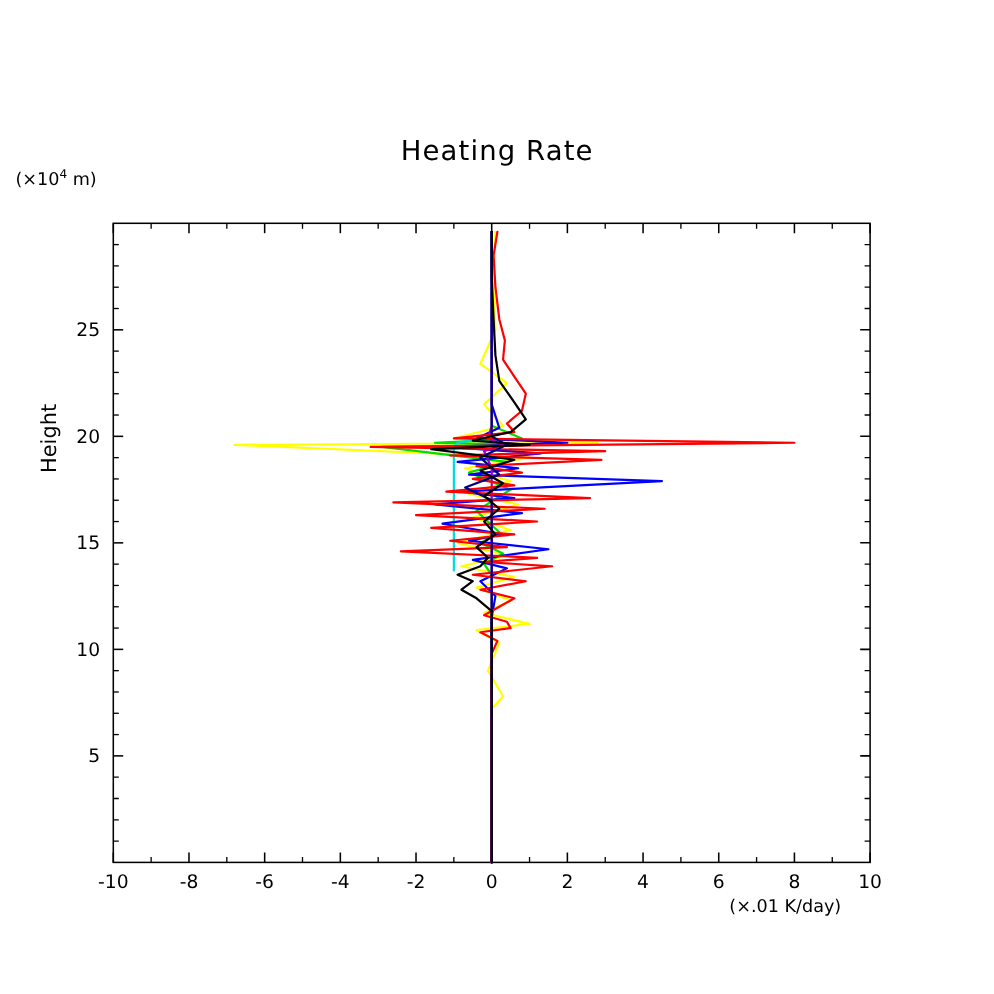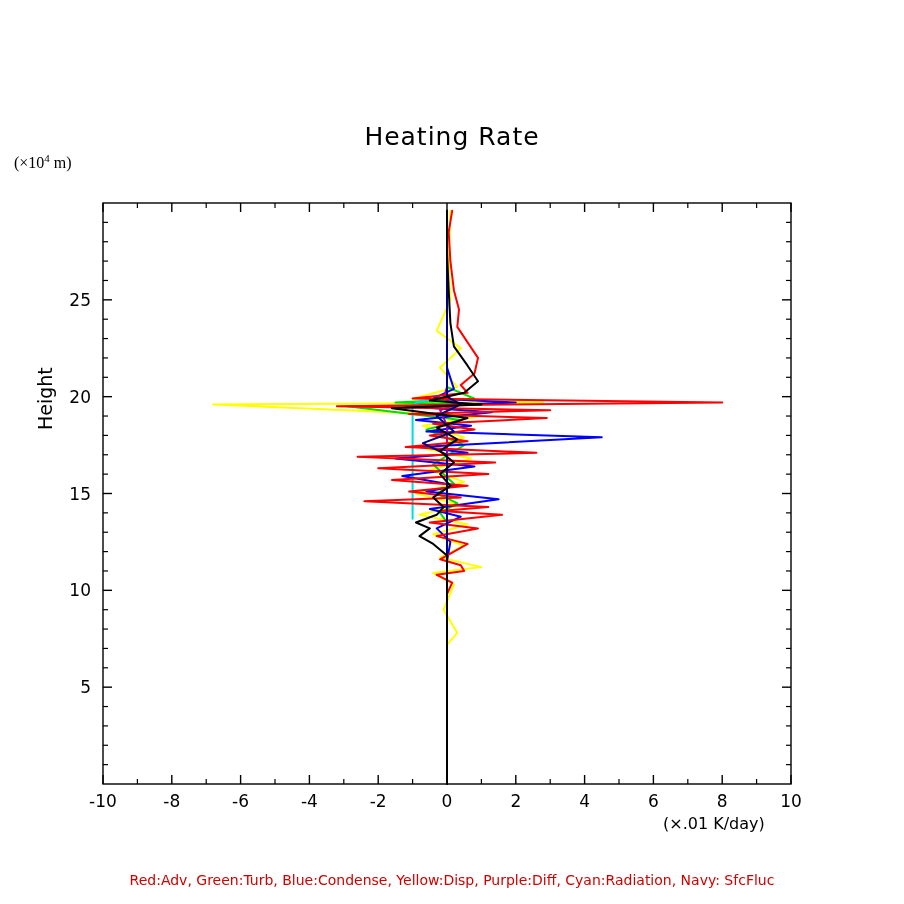--- a/index.html
+++ b/index.html
@@ -28,21 +28,20 @@
     font-size: 25px;
     letter-spacing: 1px;
     color: #000;
   }
   .ylabel-units {
     position: absolute;
     left: 14px;
     top: 152px;
     font-size: 16px;
     white-space: nowrap;
-    font-family: Liberation Serif, serif;
   }
   .ylabel-units sup {
     font-size: 11px;
   }
   .ylabel-text {
     position: absolute;
     left: 34px;
     top: 430px;
     font-size: 19px;
     transform: rotate(-90deg);
@@ -214,15 +213,14 @@
         <polyline points="447.0,784.0 447.0,522.5 440.1,512.9 457.3,503.2 436.7,493.5 453.9,483.8 433.2,464.4 464.2,445.1 426.4,429.6 460.8,419.9 347.2,406.3 481.4,404.4 395.4,402.5 474.5,398.6 447.0,387.0 447.0,357.9 447.0,299.8 447.0,210.7" fill="none" stroke="#00dd00" stroke-width="2" stroke-linejoin="round" stroke-linecap="round"></polyline>
         <polyline points="412.6,518.7 412.6,509.0 412.6,493.5 412.6,474.1 412.6,454.8 412.6,435.4 412.6,416.0 412.6,406.3 416.0,402.5 426.4,400.5 447.0,398.6" fill="none" stroke="#00dddd" stroke-width="2" stroke-linejoin="round" stroke-linecap="round"></polyline>
         <polyline points="447.0,784.0 447.0,561.3 450.4,541.9 436.7,528.4 460.8,516.7 429.8,509.0 498.6,499.3 426.4,491.6 457.3,485.8 402.3,476.1 474.5,466.4 395.4,458.6 467.6,452.8 419.5,447.0 601.8,437.3 426.4,431.5 471.1,425.7 416.0,419.9 491.7,412.2 405.7,406.3 515.8,402.5 433.2,398.6 453.9,388.9 447.0,367.6 447.0,319.2 447.0,210.7" fill="none" stroke="#0000ff" stroke-width="2" stroke-linejoin="round" stroke-linecap="round"></polyline>
         <polyline points="447.0,784.0 447.0,425.7 440.1,410.2 457.3,404.4 443.6,398.6 447.0,387.0 447.0,338.6 447.0,210.7" fill="none" stroke="#a000c0" stroke-width="2" stroke-linejoin="round" stroke-linecap="round"></polyline>
         <polyline points="447.0,784.0 447.0,648.4 447.0,594.2 452.2,582.6 436.7,574.8 464.2,571.0 460.8,565.2 440.1,559.3 453.9,551.6 467.6,543.9 436.7,536.1 478.0,528.4 429.8,522.5 502.0,514.8 440.1,510.9 488.3,507.1 364.4,501.2 460.8,497.4 409.2,491.6 467.6,485.8 392.0,479.9 488.3,474.1 378.2,468.3 495.2,462.5 357.6,456.7 536.4,452.8 405.7,447.0 467.6,441.2 429.8,435.4 474.5,429.6 433.2,423.8 546.8,418.0 409.2,414.1 550.2,410.2 336.9,406.3 722.2,402.5 412.6,398.6 467.6,392.8 460.8,385.0 474.5,373.4 478.0,357.9 467.6,342.4 457.3,326.9 459.0,309.5 453.9,290.2 450.4,261.1 448.7,232.1 452.2,210.7" fill="none" stroke="#ff0000" stroke-width="2" stroke-linejoin="round" stroke-linecap="round"></polyline>
         <polyline points="447.0,784.0 447.0,687.2 447.0,590.3 447.0,493.5 447.0,454.8 422.9,443.1 453.9,431.5 436.7,416.0 460.8,404.4 447.0,396.7 447.0,319.2 447.0,210.7" fill="none" stroke="#000080" stroke-width="2" stroke-linejoin="round" stroke-linecap="round"></polyline>
         <polyline points="447.0,784.0 447.0,555.5 433.2,543.9 419.5,536.1 429.8,528.4 416.0,522.5 436.7,514.8 443.6,507.1 433.2,497.4 450.4,485.8 440.1,474.1 453.9,462.5 440.1,450.9 457.3,439.3 436.7,427.7 467.6,418.0 392.0,408.3 481.4,404.4 429.8,400.5 464.2,392.8 478.0,381.2 467.6,365.7 453.9,346.3 450.4,323.1 448.7,290.2 447.0,251.4 447.0,210.7" fill="none" stroke="#000000" stroke-width="2" stroke-linejoin="round" stroke-linecap="round"></polyline>
       </g>
   </svg>
 
-  <div class="legend">Red:Adv, Green:Turb, Blue:Condense, Yellow:Disp, Purple:Diff, Cyan:Radiation, Navy: SfcFluc</div>
 
 </div>
 
 </body></html>

